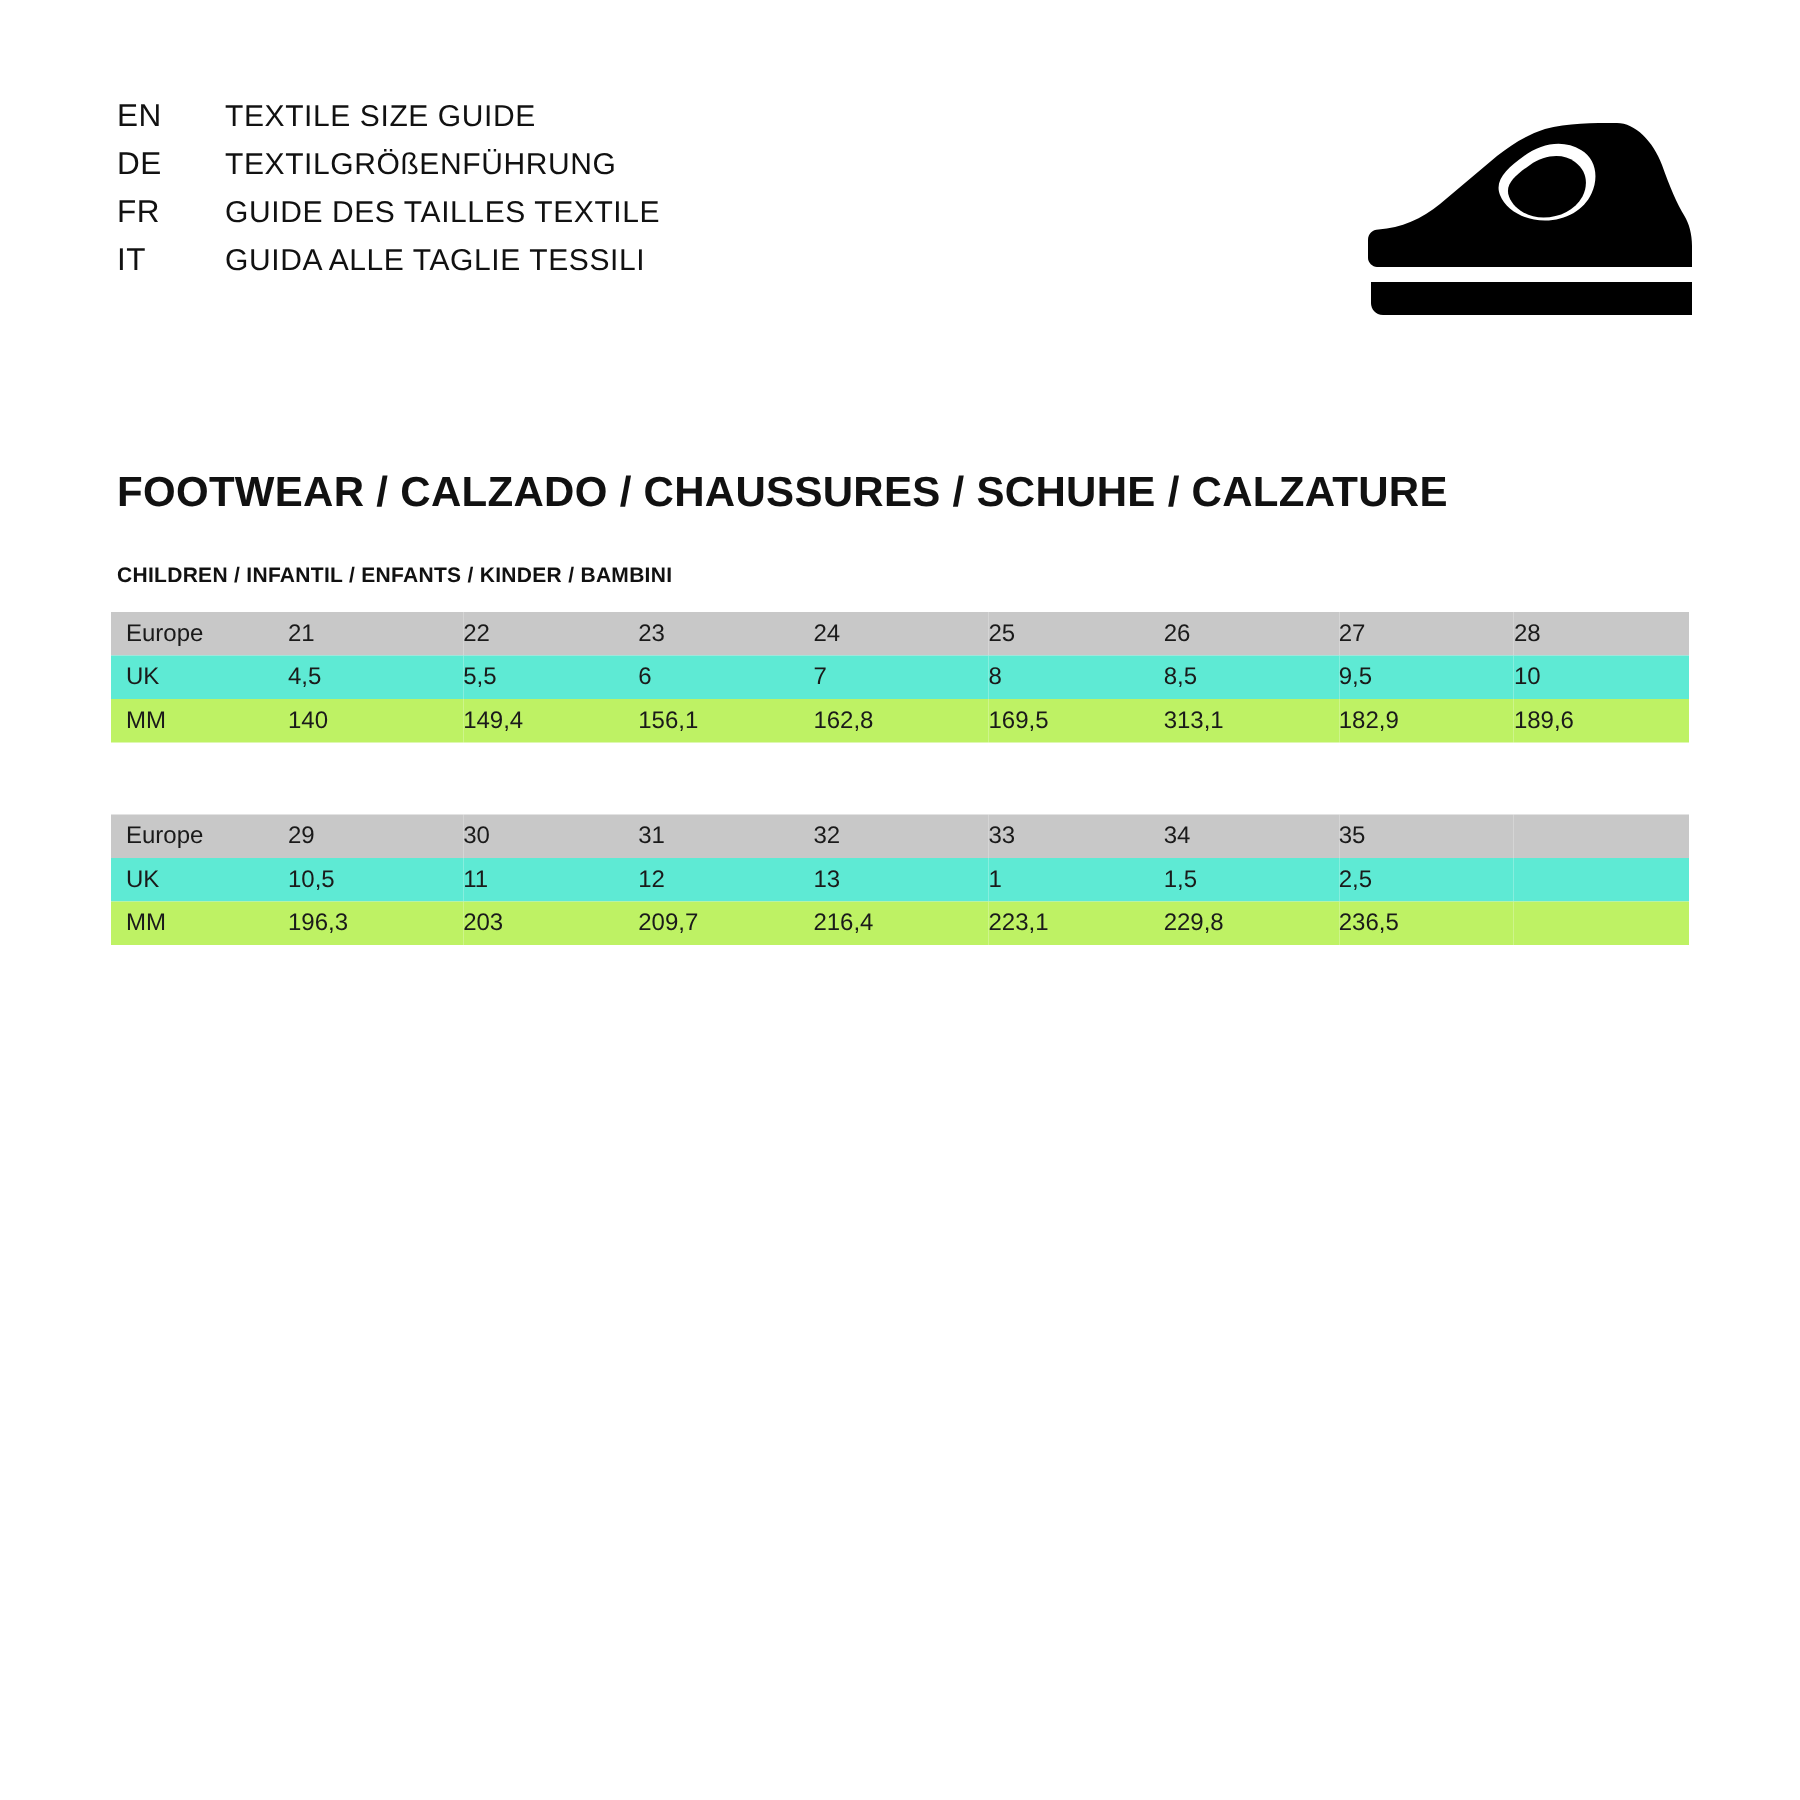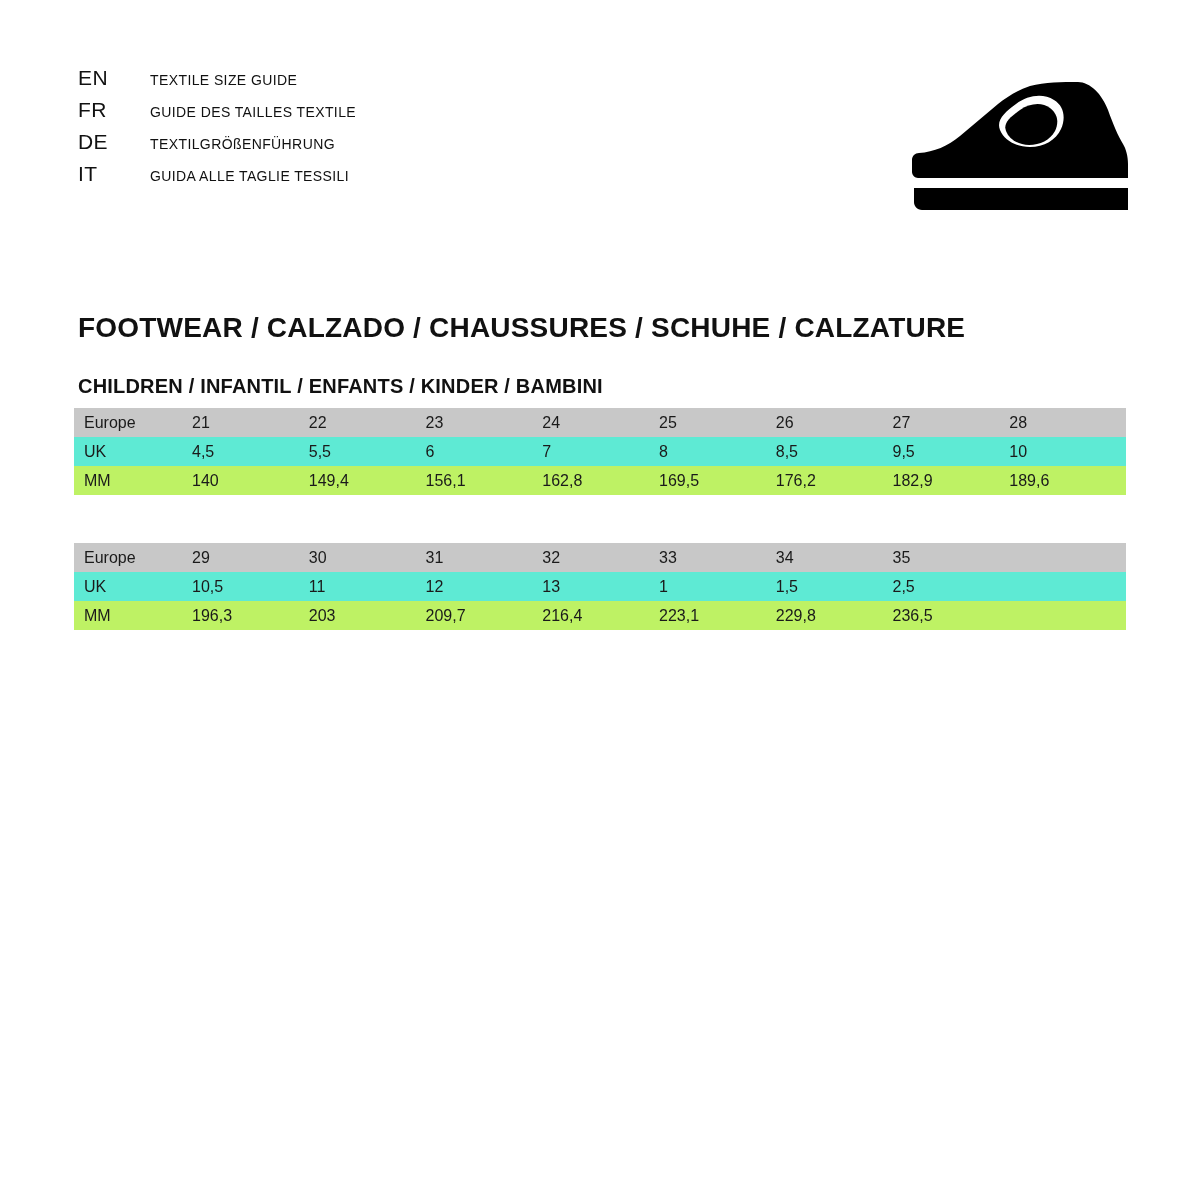--- a/index.html
+++ b/index.html
@@ -34,21 +34,21 @@
     align-items: baseline;
     height: 32px;
   }
   .lang-code {
     width: 72px;
     font-size: 21px;
     letter-spacing: 0.4px;
     color: #111111;
   }
   .lang-title {
-    font-size: 14px;
+    font-size: 20px;
     letter-spacing: 0.4px;
     color: #111111;
     white-space: nowrap;
   }
 
   
   .shoe-icon {
     position: absolute;
     left: 912px;
     top: 76px;
@@ -64,21 +64,21 @@
     font-size: 28px;
     font-weight: bold;
     letter-spacing: 0.2px;
     color: #111111;
     white-space: nowrap;
   }
   .sub-title {
     position: absolute;
     left: 78px;
     top: 375px;
-    font-size: 20px;
+    font-size: 14px;
     font-weight: bold;
     letter-spacing: 0.2px;
     color: #111111;
     white-space: nowrap;
   }
 
   
   .size-table {
     position: absolute;
     left: 74px;
@@ -116,26 +116,26 @@
 <body>
 
 <div class="page">
 
   <div class="lang-block">
     <div class="lang-row">
       <span class="lang-code">EN</span>
       <span class="lang-title">TEXTILE SIZE GUIDE</span>
     </div>
     <div class="lang-row">
+      <span class="lang-code">DE</span>
+      <span class="lang-title">TEXTILGRÖßENFÜHRUNG</span>
+    </div>
+    <div class="lang-row">
       <span class="lang-code">FR</span>
       <span class="lang-title">GUIDE DES TAILLES TEXTILE</span>
-    </div>
-    <div class="lang-row">
-      <span class="lang-code">DE</span>
-      <span class="lang-title">TEXTILGRÖßENFÜHRUNG</span>
     </div>
     <div class="lang-row">
       <span class="lang-code">IT</span>
       <span class="lang-title">GUIDA ALLE TAGLIE TESSILI</span>
     </div>
   </div>
 
   <div class="shoe-icon">
     <svg viewBox="0 0 216 140" width="216" height="140" xmlns="http://www.w3.org/2000/svg">
       <path fill="#000000" d="M166 6
@@ -194,21 +194,21 @@
       <td>9,5</td>
       <td>10</td>
     </tr>
     <tr class="r-shade">
       <td class="rowlabel">MM</td>
       <td>140</td>
       <td>149,4</td>
       <td>156,1</td>
       <td>162,8</td>
       <td>169,5</td>
-      <td>176,2</td>
+      <td>313,1</td>
       <td>182,9</td>
       <td>189,6</td>
     </tr>
   </tbody>
     </table>
 
   <table class="size-table" id="table-2">
     <tbody>
         <tr class="r-head">
       <td class="rowlabel">Europe</td>

